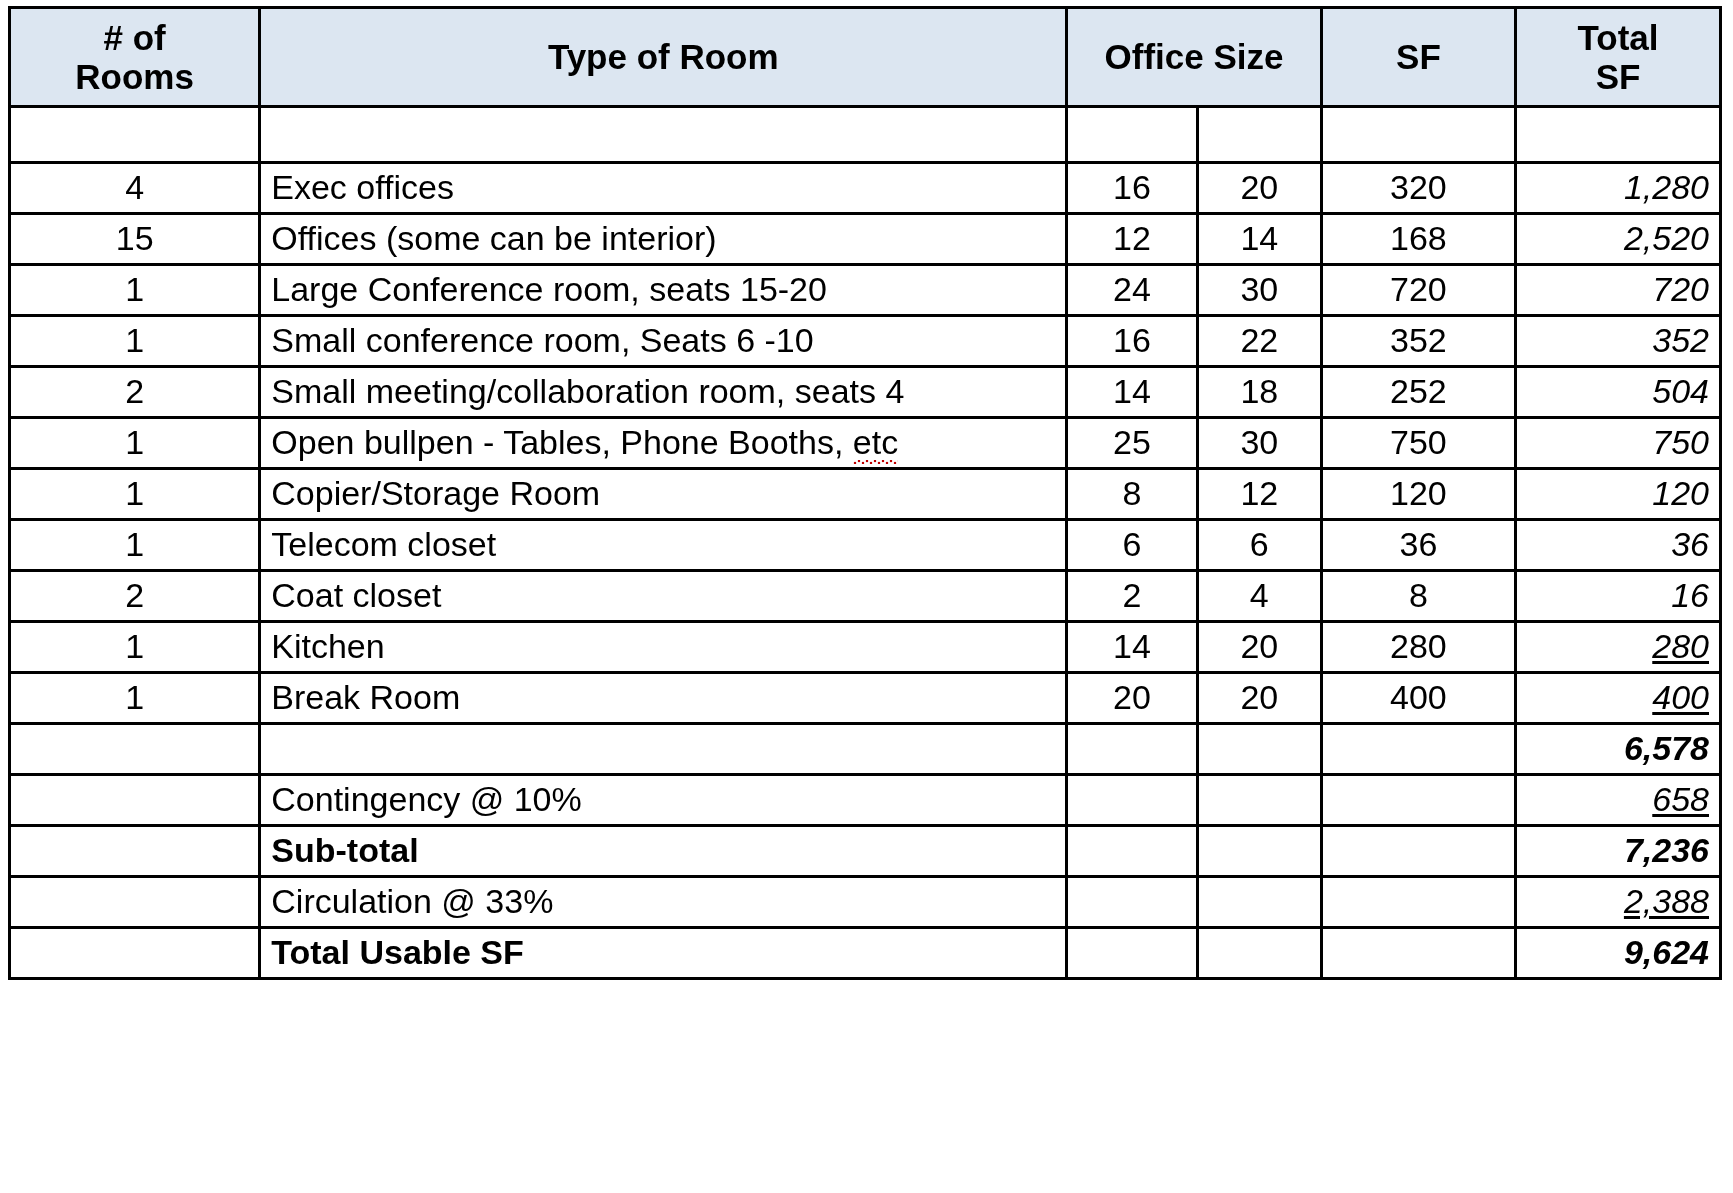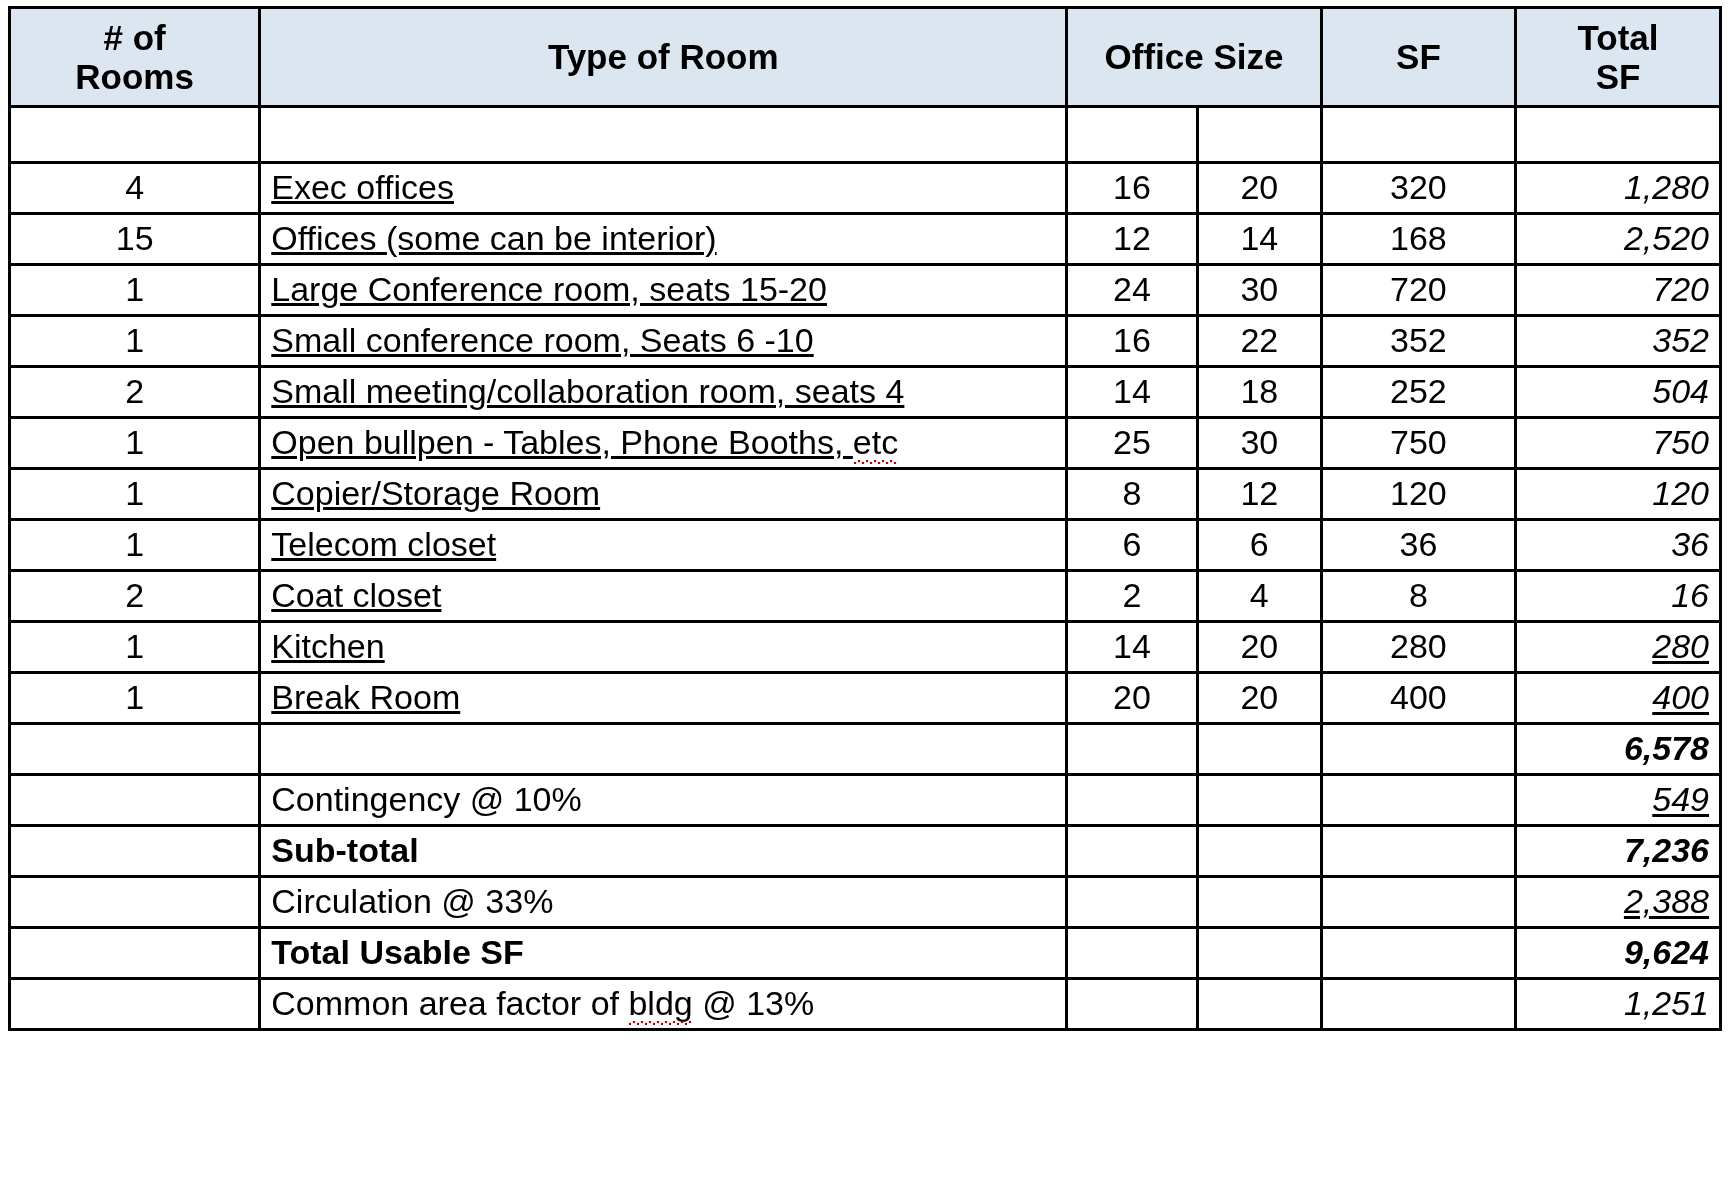--- a/index.html
+++ b/index.html
@@ -60,21 +60,21 @@
     line-height: 1.12;
     white-space: normal;
   }
 
   
   tr.spacer td { height: 56px; }
 
   
   .num      { text-align: center; }
   .numr     { text-align: right; font-style: italic; }
-  .lbl      { text-align: left; text-decoration: underline; }
+  .lbl      { text-align: left; }
   .lblr     { }
   .bold     { font-weight: bold; }
   .uline    { text-decoration: underline; text-underline-offset: 3px; }
 
   
   .sq {
     position: relative;
     display: inline-block;
   }
   .sq::after {
@@ -217,21 +217,21 @@
           <td class="empty"></td>
           <td class="empty"></td>
           <td class="numr bold">6,578</td>
         </tr>
         <tr>
           <td class="empty"></td>
           <td class="lblr">Contingency @ 10%</td>
           <td class="empty"></td>
           <td class="empty"></td>
           <td class="empty"></td>
-          <td class="numr uline">549</td>
+          <td class="numr uline">658</td>
         </tr>
         <tr>
           <td class="empty"></td>
           <td class="lblr bold">Sub-total</td>
           <td class="empty"></td>
           <td class="empty"></td>
           <td class="empty"></td>
           <td class="numr bold">7,236</td>
         </tr>
         <tr>
@@ -242,24 +242,16 @@
           <td class="empty"></td>
           <td class="numr uline">2,388</td>
         </tr>
         <tr>
           <td class="empty"></td>
           <td class="lblr bold">Total Usable SF</td>
           <td class="empty"></td>
           <td class="empty"></td>
           <td class="empty"></td>
           <td class="numr bold">9,624</td>
-        </tr>
-        <tr>
-          <td class="empty"></td>
-          <td class="lblr"><span>Common area factor of </span><span class="sq">bldg</span><span> @ 13%</span></td>
-          <td class="empty"></td>
-          <td class="empty"></td>
-          <td class="empty"></td>
-          <td class="numr">1,251</td>
         </tr>
       </tbody>
   </table>
 </div>
 
 </body></html>

